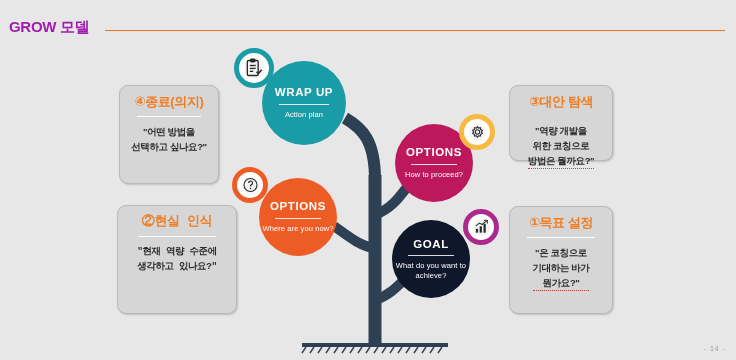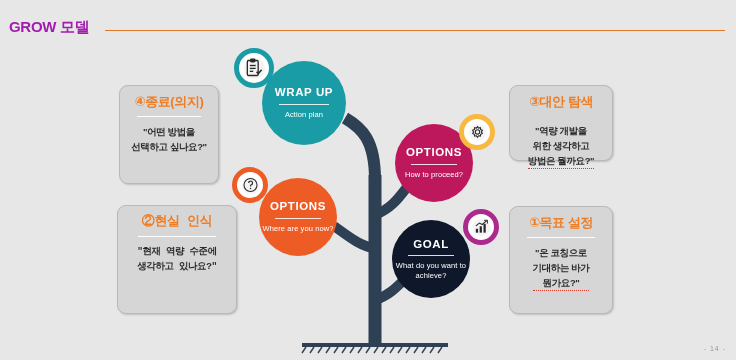--- a/index.html
+++ b/index.html
@@ -220,21 +220,21 @@
       <div>"현재 역량 수준에</div>
       <div>생각하고 있나요?"</div>
     </div>
   </div>
 
   <div class="card" id="card-options">
     <div class="chead">③대안 탐색</div>
     <div class="crule"></div>
     <div class="cbody">
       <div>"역량 개발을</div>
-      <div>위한 생각하고</div>
+      <div>위한 코칭으로</div>
       <div class="squig">방법은 뭘까요?"</div>
     </div>
   </div>
 
   <div class="card" id="card-goal">
     <div class="chead">①목표 설정</div>
     <div class="crule"></div>
     <div class="cbody">
       <div>"온 코칭으로</div>
       <div>기대하는 바가</div>

